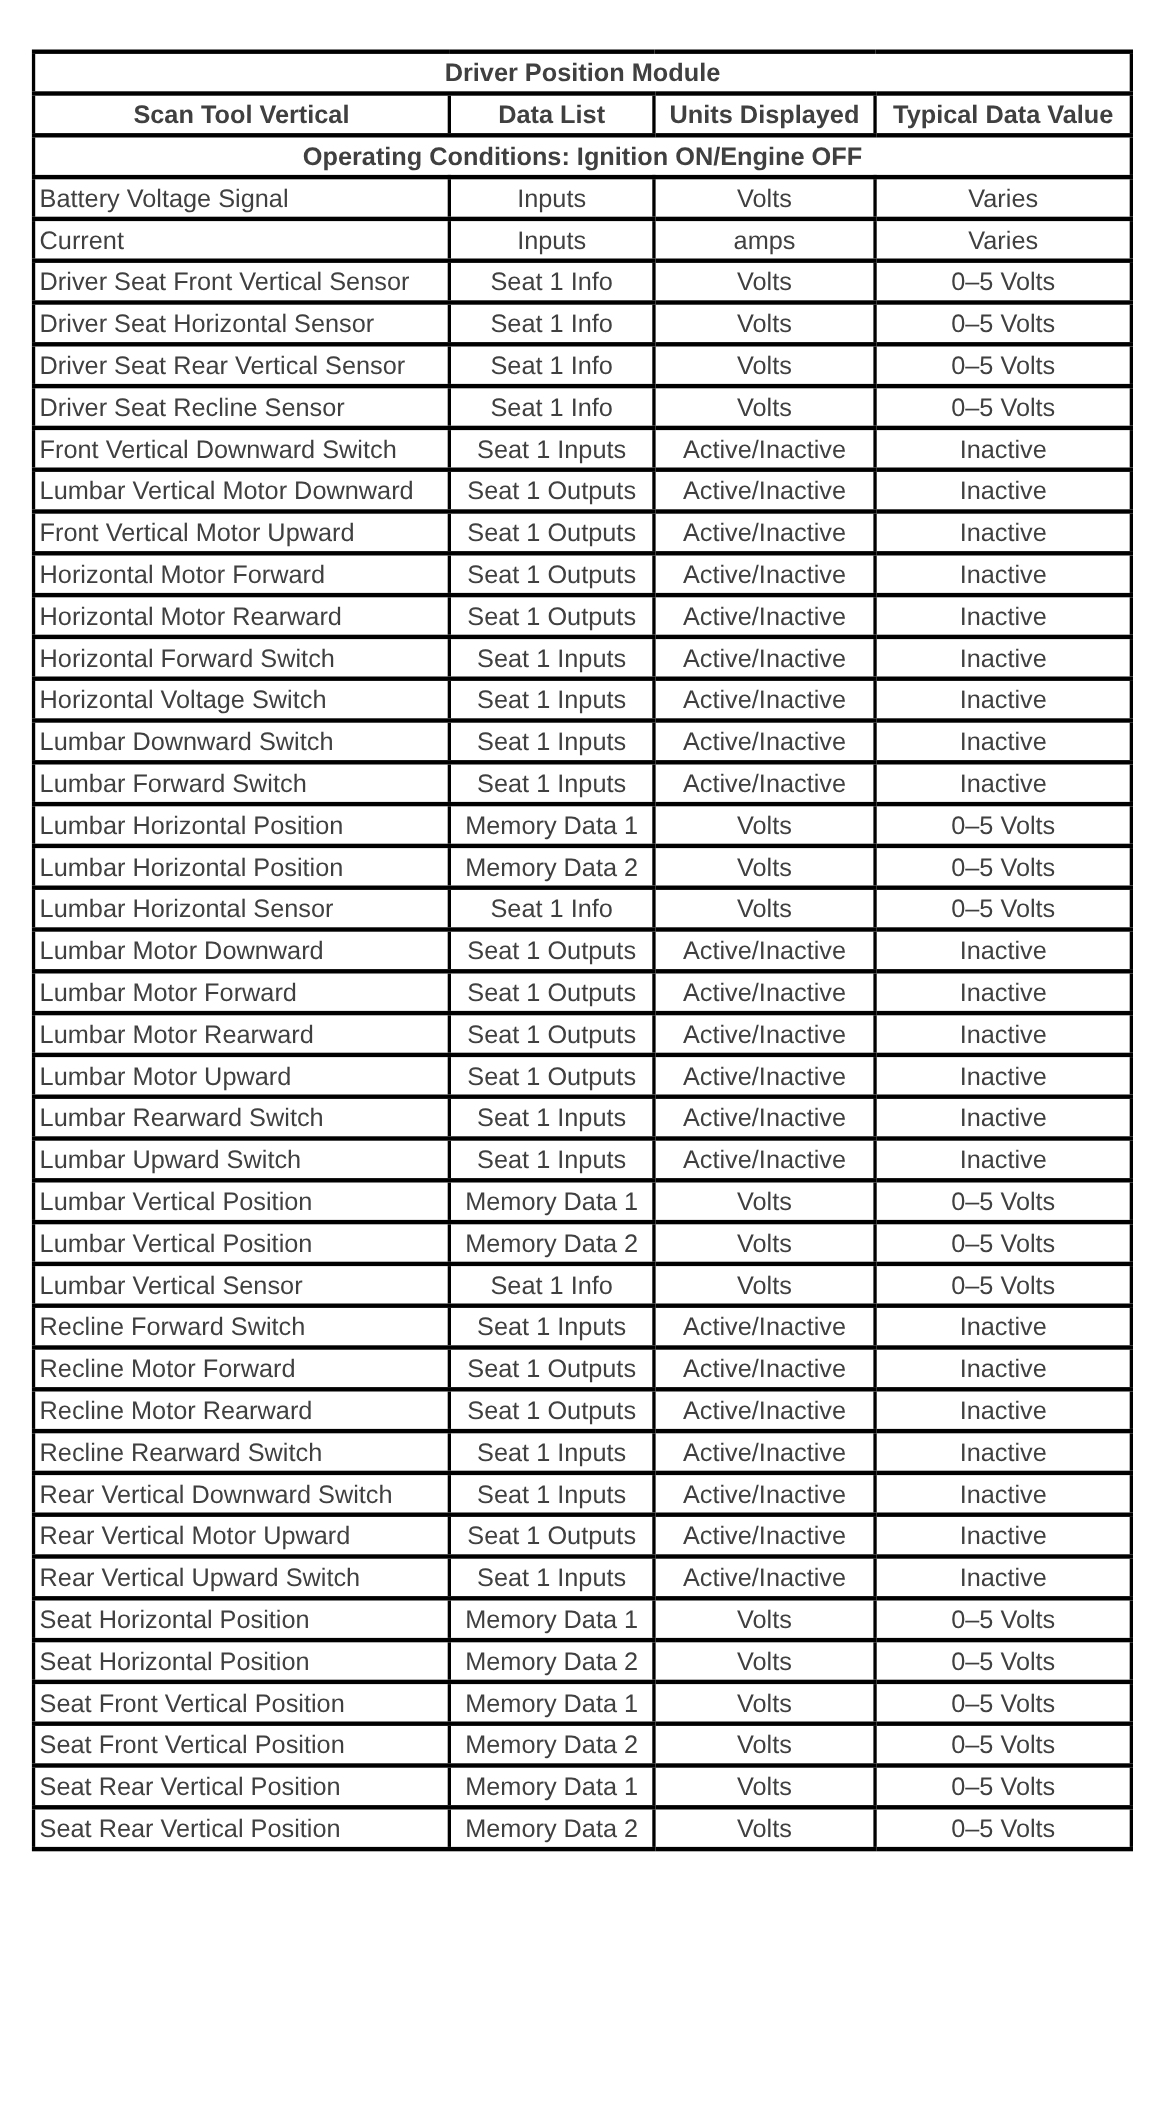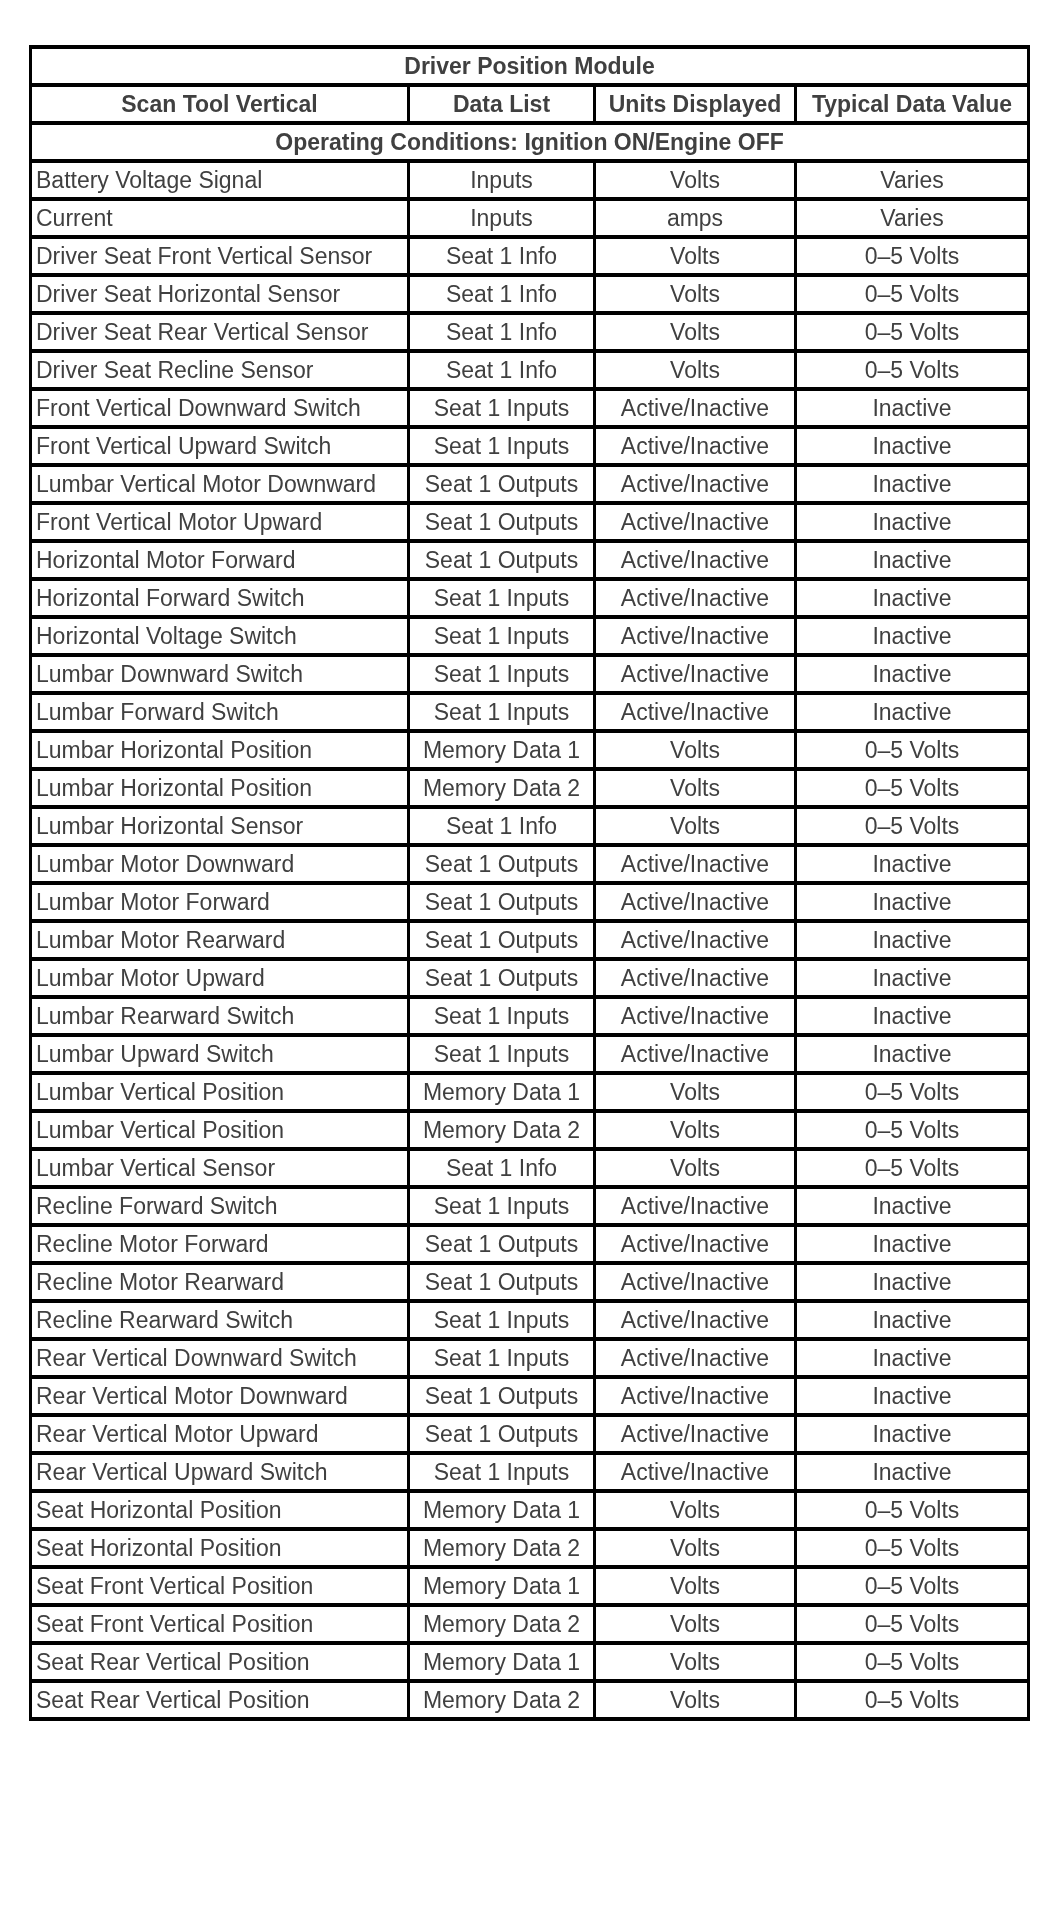--- a/index.html
+++ b/index.html
@@ -86,44 +86,44 @@
         <td class="ctr">Volts</td>
         <td class="ctr">0–5 Volts</td>
       </tr>
       <tr>
         <td class="left">Front Vertical Downward Switch</td>
         <td class="ctr">Seat 1 Inputs</td>
         <td class="ctr">Active/Inactive</td>
         <td class="ctr">Inactive</td>
       </tr>
       <tr>
-        <td class="left">Front Vertical Upward Switch</td>
-        <td class="ctr">Seat 1 Inputs</td>
-        <td class="ctr">Active/Inactive</td>
-        <td class="ctr">Inactive</td>
-      </tr>
-      <tr>
         <td class="left">Lumbar Vertical Motor Downward</td>
         <td class="ctr">Seat 1 Outputs</td>
         <td class="ctr">Active/Inactive</td>
         <td class="ctr">Inactive</td>
       </tr>
       <tr>
         <td class="left">Front Vertical Motor Upward</td>
         <td class="ctr">Seat 1 Outputs</td>
         <td class="ctr">Active/Inactive</td>
         <td class="ctr">Inactive</td>
       </tr>
       <tr>
         <td class="left">Horizontal Motor Forward</td>
         <td class="ctr">Seat 1 Outputs</td>
         <td class="ctr">Active/Inactive</td>
         <td class="ctr">Inactive</td>
       </tr>
       <tr>
+        <td class="left">Horizontal Motor Rearward</td>
+        <td class="ctr">Seat 1 Outputs</td>
+        <td class="ctr">Active/Inactive</td>
+        <td class="ctr">Inactive</td>
+      </tr>
+      <tr>
         <td class="left">Horizontal Forward Switch</td>
         <td class="ctr">Seat 1 Inputs</td>
         <td class="ctr">Active/Inactive</td>
         <td class="ctr">Inactive</td>
       </tr>
       <tr>
         <td class="left">Horizontal Voltage Switch</td>
         <td class="ctr">Seat 1 Inputs</td>
         <td class="ctr">Active/Inactive</td>
         <td class="ctr">Inactive</td>
@@ -232,26 +232,20 @@
       </tr>
       <tr>
         <td class="left">Recline Rearward Switch</td>
         <td class="ctr">Seat 1 Inputs</td>
         <td class="ctr">Active/Inactive</td>
         <td class="ctr">Inactive</td>
       </tr>
       <tr>
         <td class="left">Rear Vertical Downward Switch</td>
         <td class="ctr">Seat 1 Inputs</td>
-        <td class="ctr">Active/Inactive</td>
-        <td class="ctr">Inactive</td>
-      </tr>
-      <tr>
-        <td class="left">Rear Vertical Motor Downward</td>
-        <td class="ctr">Seat 1 Outputs</td>
         <td class="ctr">Active/Inactive</td>
         <td class="ctr">Inactive</td>
       </tr>
       <tr>
         <td class="left">Rear Vertical Motor Upward</td>
         <td class="ctr">Seat 1 Outputs</td>
         <td class="ctr">Active/Inactive</td>
         <td class="ctr">Inactive</td>
       </tr>
       <tr>

